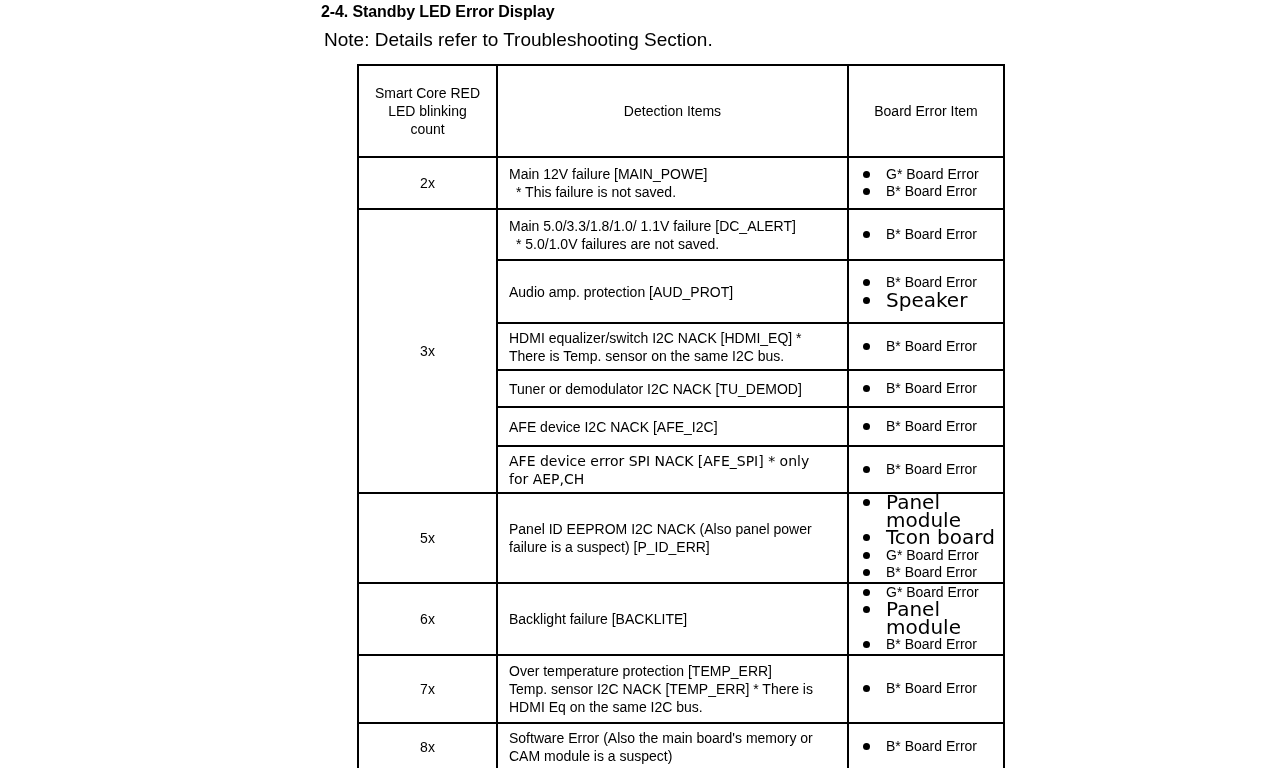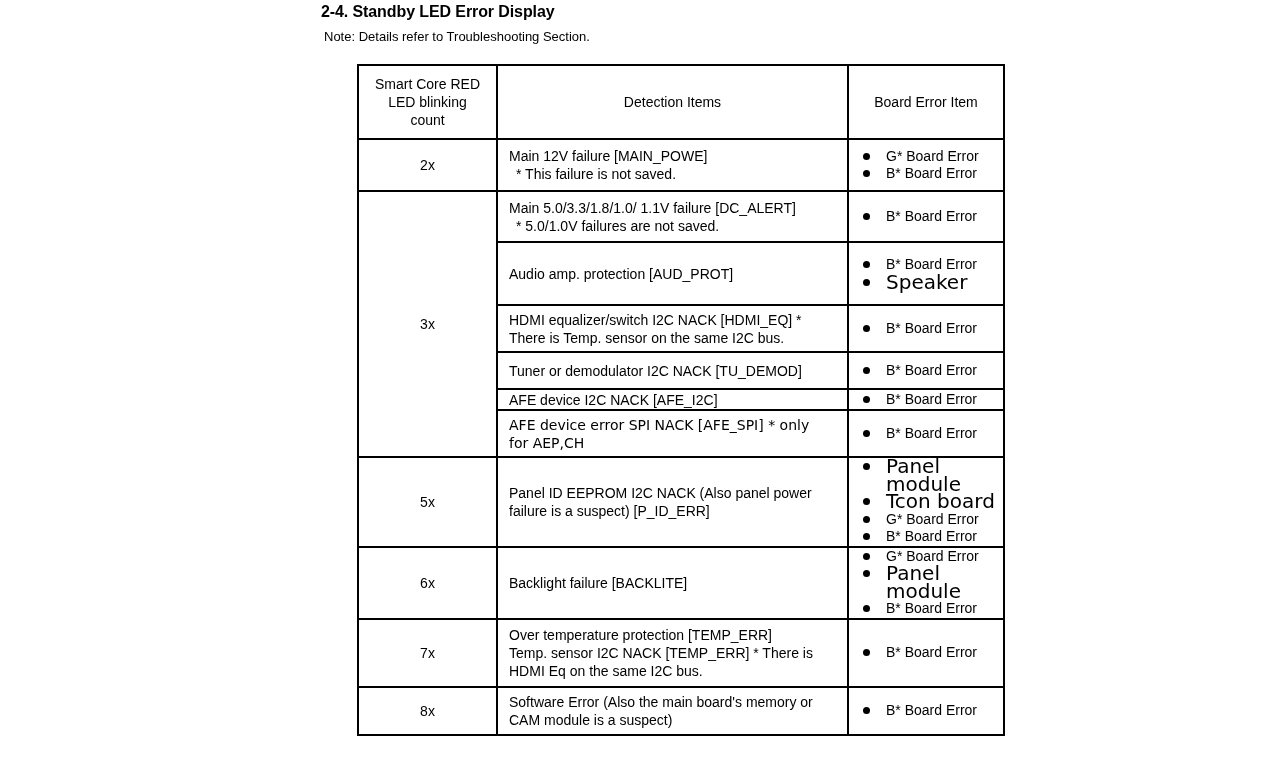--- a/index.html
+++ b/index.html
@@ -1,19 +1,19 @@
 <!DOCTYPE html>
 <html><head>
 <meta charset="utf-8">
 <style>
   html, body { margin: 0; padding: 0; background: #ffffff; }
   body { width: 1272px; height: 768px; position: relative; overflow: hidden;
          font-family: "Liberation Sans", sans-serif; color: #000; }
   .title { position: absolute; left: 321px; top: 3px; font-size: 16px; font-weight: bold; letter-spacing: -0.1px; }
-  .note { position: absolute; left: 324px; top: 29px; font-size: 13px; }
+  .note { position: absolute; left: 324px; top: 29px; font-size: 19px; }
   table.err { position: absolute; left: 357px; top: 64px; border-collapse: collapse; table-layout: fixed; }
   table.err td, table.err th { border: 2px solid #000; padding: 0; font-size: 14px; font-weight: normal; line-height: 18px; }
   col.c1 { width: 139px; } col.c2 { width: 351px; } col.c3 { width: 156px; }
   th { text-align: center; vertical-align: middle; }
   td.count { text-align: center; vertical-align: middle; }
   td.det { padding-left: 11px !important; padding-right: 6px !important; vertical-align: middle; }
   td.det .sub { padding-left: 7px; }
   td.brd { vertical-align: middle; padding-left: 13px !important; }
   td.brd ul { list-style: none; margin: 0; padding: 0; }
   td.brd li { position: relative; padding-left: 24px; line-height: 17.5px; }
@@ -26,21 +26,21 @@
 <div class="title">2-4. Standby LED Error Display</div>
 <div class="note">Note: Details refer to Troubleshooting Section.</div>
 
 <table class="err">
   <colgroup>
       <col class="c1">
       <col class="c2">
       <col class="c3">
     </colgroup>
   <thead>
-    <tr style="height:74px">
+    <tr style="height:92px">
       <th>
         <div>Smart Core RED</div>
         <div>LED blinking</div>
         <div>count</div>
       </th>
       <th>Detection Items</th>
       <th>Board Error Item</th>
     </tr>
   </thead>
   <tbody id="tbody">
@@ -94,21 +94,21 @@
       <tr style="height: 37px;">
         <td class="det">
           <div>Tuner or demodulator I2C NACK [TU_DEMOD]</div>
         </td>
         <td class="brd">
           <ul>
             <li>B* Board Error</li>
           </ul>
         </td>
       </tr>
-      <tr style="height: 21px;">
+      <tr style="height: 39px;">
         <td class="det">
           <div>AFE device I2C NACK [AFE_I2C]</div>
         </td>
         <td class="brd">
           <ul>
             <li>B* Board Error</li>
           </ul>
         </td>
       </tr>
       <tr style="height: 47px;">

